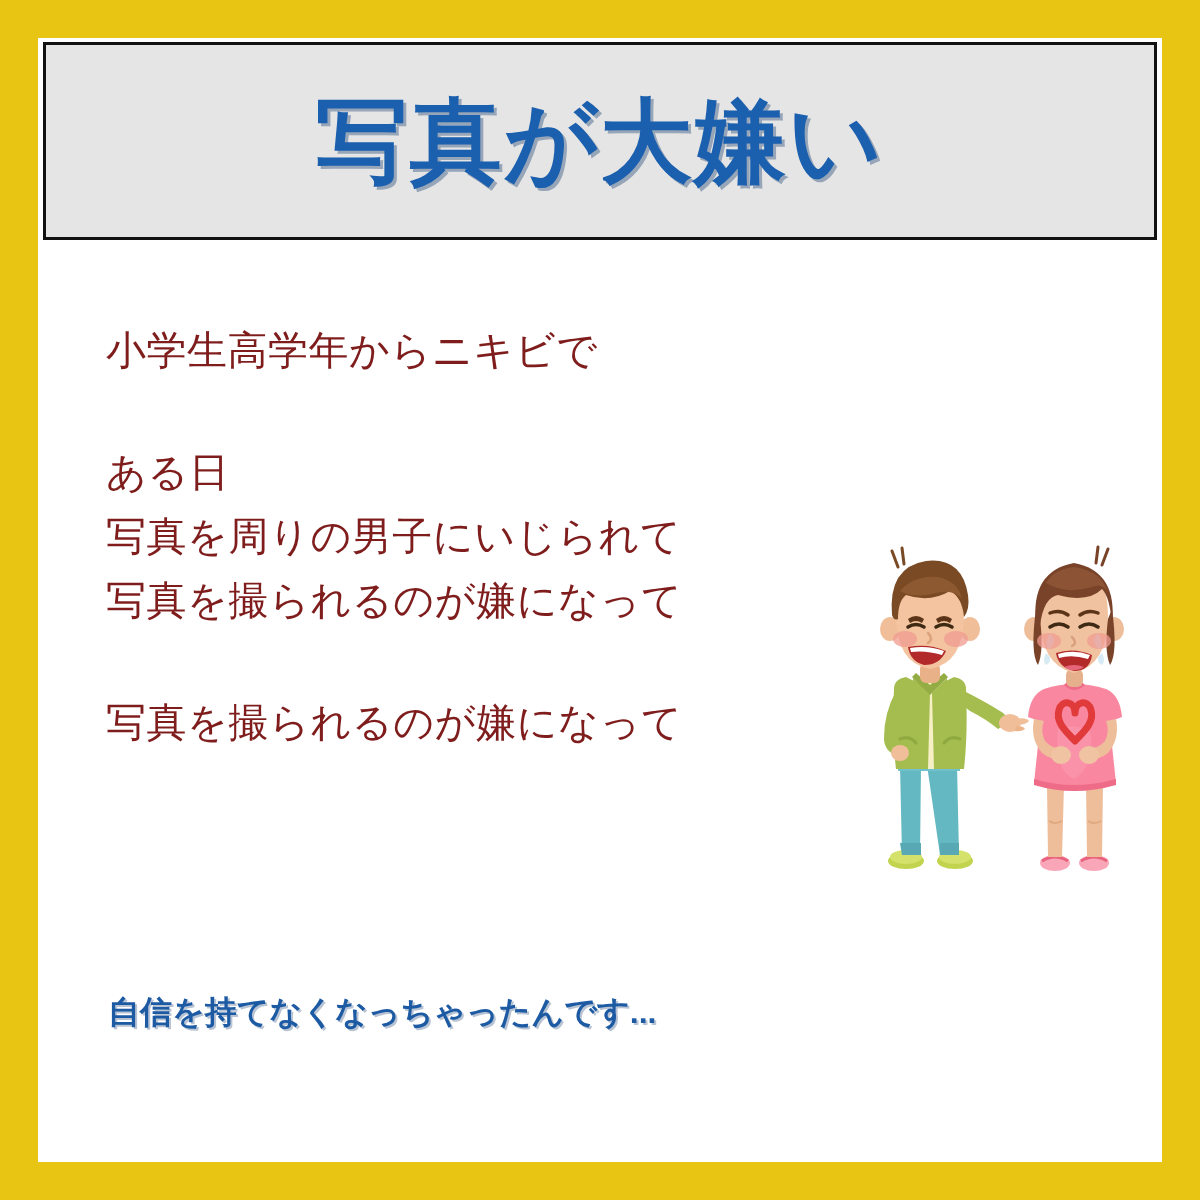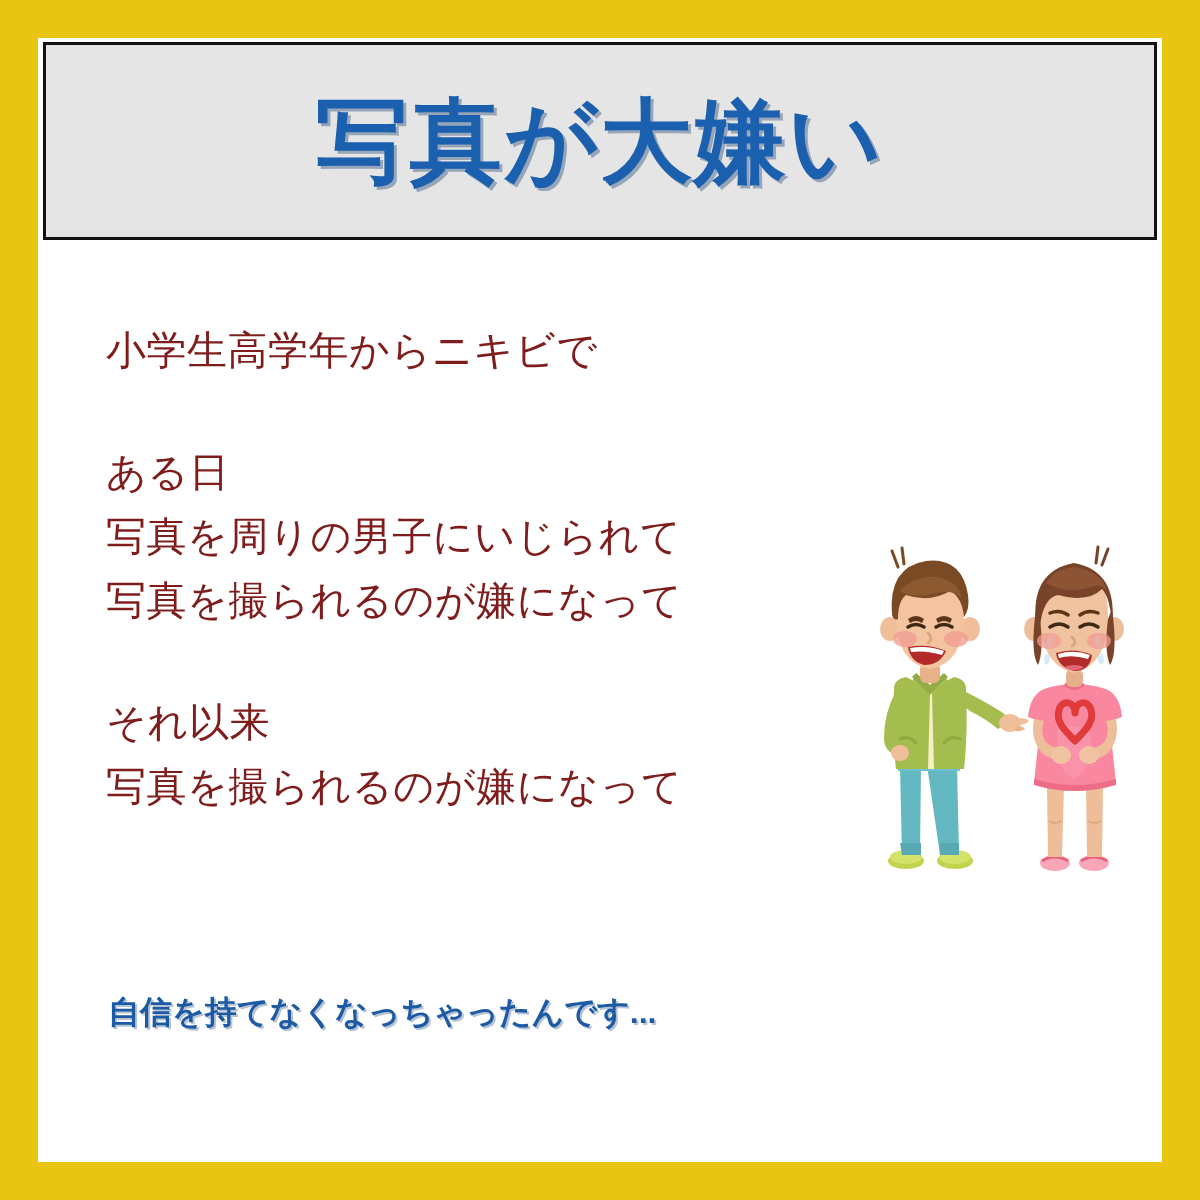--- a/index.html
+++ b/index.html
@@ -121,21 +121,20 @@
         <div class="line">小学生高学年からニキビで</div>
       </div>
 
       <div class="para">
         <div class="line">ある日</div>
         <div class="line">写真を周りの男子にいじられて</div>
         <div class="line">写真を撮られるのが嫌になって</div>
       </div>
 
       <div class="para">
-        <div class="line">それ以来</div>
         <div class="line">写真を撮られるのが嫌になって</div>
       </div>
 
     </div>
 
     <div id="punchline">自信を持てなくなっちゃったんです...</div>
 
     <div id="illustration">
       <svg viewBox="0 0 300 345" xmlns="http://www.w3.org/2000/svg">
 

